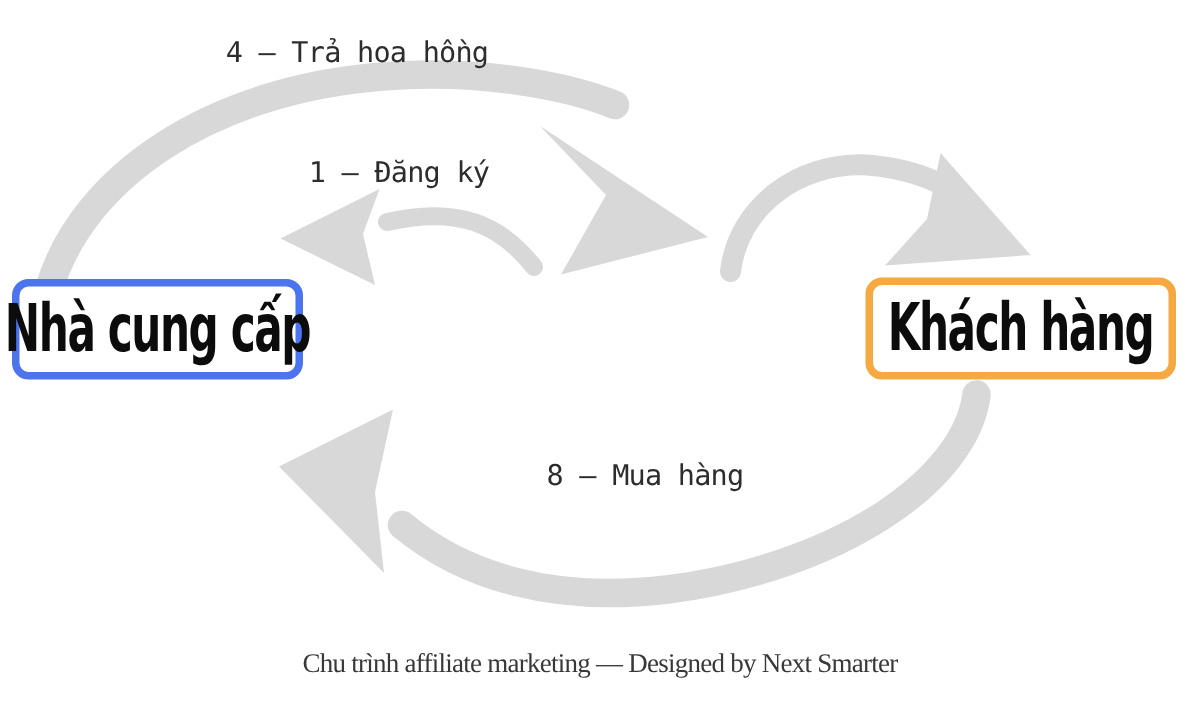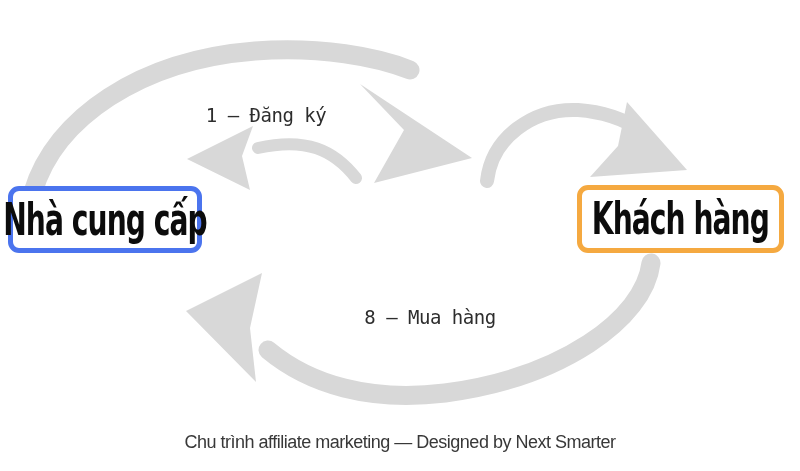--- a/index.html
+++ b/index.html
@@ -64,21 +64,21 @@
   }
   .node-supplier    { left: 8px;   top: 186px; width: 194px; height: 67px; border-color: #4b74ee; }
   .node-collaborator{ left: 287px; top: 186px; width: 237px; height: 67px; border-color: #c45fe3; }
   .node-customer    { left: 577px; top: 185px; width: 207px; height: 68px; border-color: #f5a940; }
   .caption {
     position: absolute;
     left: 400px;
     top: 432px;
     transform: translateX(-50%);
     white-space: nowrap;
-    font-family: Liberation Sans, sans-serif;
+    font-family: Liberation Serif, serif;
     font-size: 18px;
     color: #383838;
     letter-spacing: -0.5px;
   }
 </style>
 </head>
 <body>
 
 <div class="stage">
 
@@ -98,20 +98,21 @@
       <path class="arrow-stroke" stroke-width="14" d="M 487 181 C 492 138, 532 108, 578 110 C 605 112, 625 120, 640 130"></path>
       <path class="arrow-head" d="M 627 102 L 687 170 L 590 177 L 618 146 Z"></path>
     </g>
 
     <g>
       <path class="arrow-stroke" stroke-width="19" d="M 651 263 C 644 320, 560 378, 445 393 C 370 402, 310 385, 268 350"></path>
       <path class="arrow-head" d="M 262 273 L 186 311 L 256 382 L 250 328 Z"></path>
     </g>
   </svg>
 
+  <div class="arrow-label" style="left:238px; top:24px;">4 — Trả hoa hồng</div>
 
   <div class="arrow-label" style="left:266px; top:104px;">1 — Đăng ký</div>
 
 
   <div class="arrow-label" style="left:430px; top:306px;">8 — Mua hàng</div>
 
   <div class="node node-supplier">
     <span class="node-title">Nhà cung cấp</span>
   </div>
 

